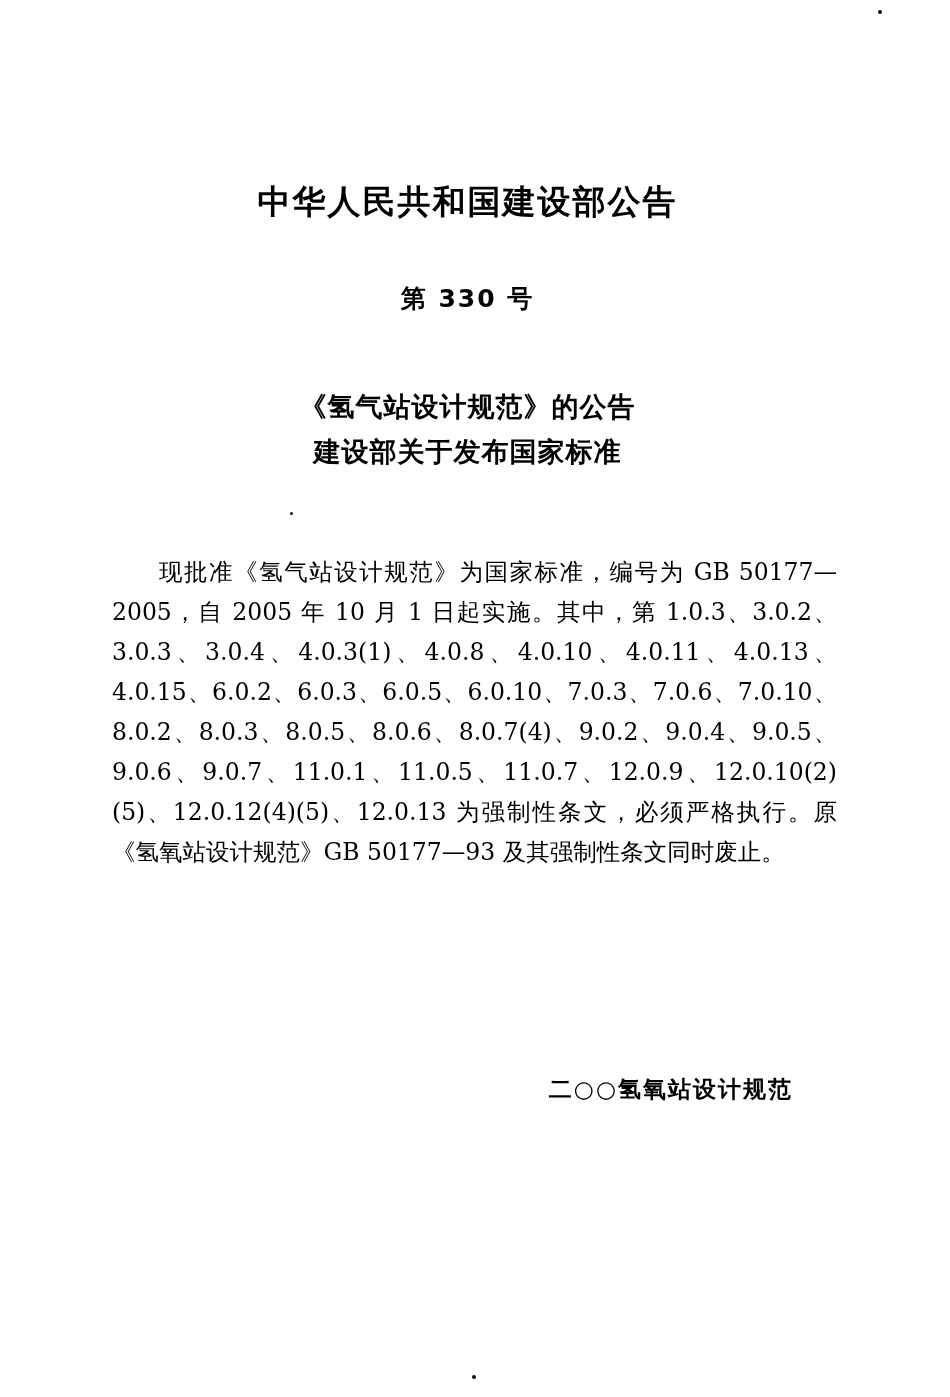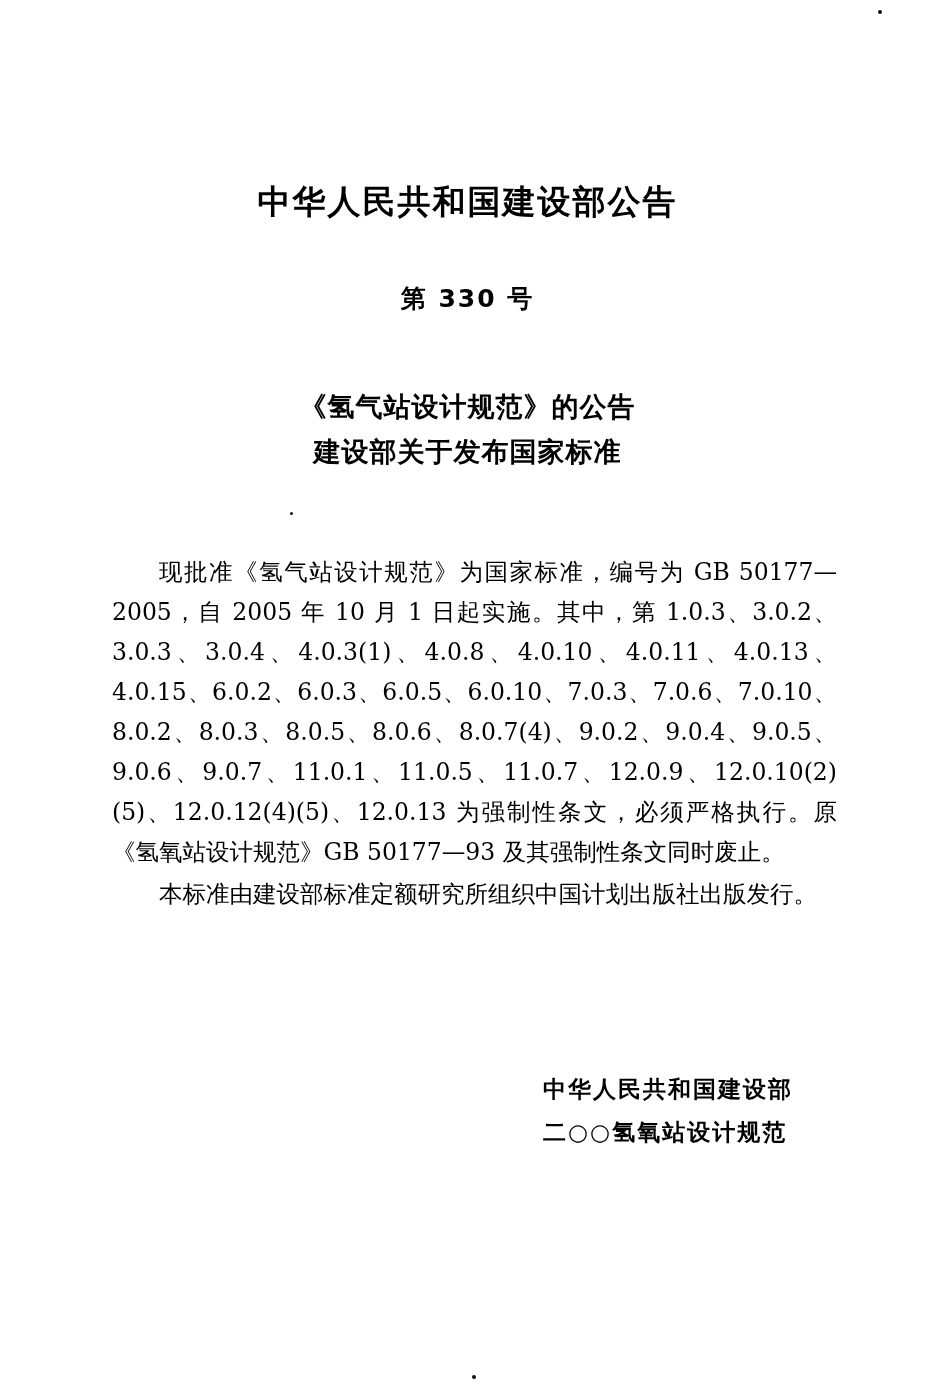--- a/index.html
+++ b/index.html
@@ -110,21 +110,19 @@
     <div class="notice-number">第 330 号</div>
   </div>
 
   <div class="subtitle-block">
     <div>《氢气站设计规范》的公告</div>
     <div>建设部关于发布国家标准</div>
   </div>
 
   <div class="body-block">
     <p class="para indent">现批准《氢气站设计规范》为国家标准，编号为 GB 50177—2005，自 2005 年 10 月 1 日起实施。其中，第 1.0.3、3.0.2、3.0.3、3.0.4、4.0.3(1)、4.0.8、4.0.10、4.0.11、4.0.13、4.0.15、6.0.2、6.0.3、6.0.5、6.0.10、7.0.3、7.0.6、7.0.10、8.0.2、8.0.3、8.0.5、8.0.6、8.0.7(4)、9.0.2、9.0.4、9.0.5、9.0.6、9.0.7、11.0.1、11.0.5、11.0.7、12.0.9、12.0.10(2)(5)、12.0.12(4)(5)、12.0.13 为强制性条文，必须严格执行。原《氢氧站设计规范》GB 50177—93 及其强制性条文同时废止。</p>
-    <p class="para indent">本标准由建设部标准定额研究所组织中国计划出版社出版发行。</p>
   </div>
 
   <div class="signature">
-    <div>中华人民共和国建设部</div>
     <div>二○○氢氧站设计规范</div>
   </div>
 
 </div>
 
 </body></html>

